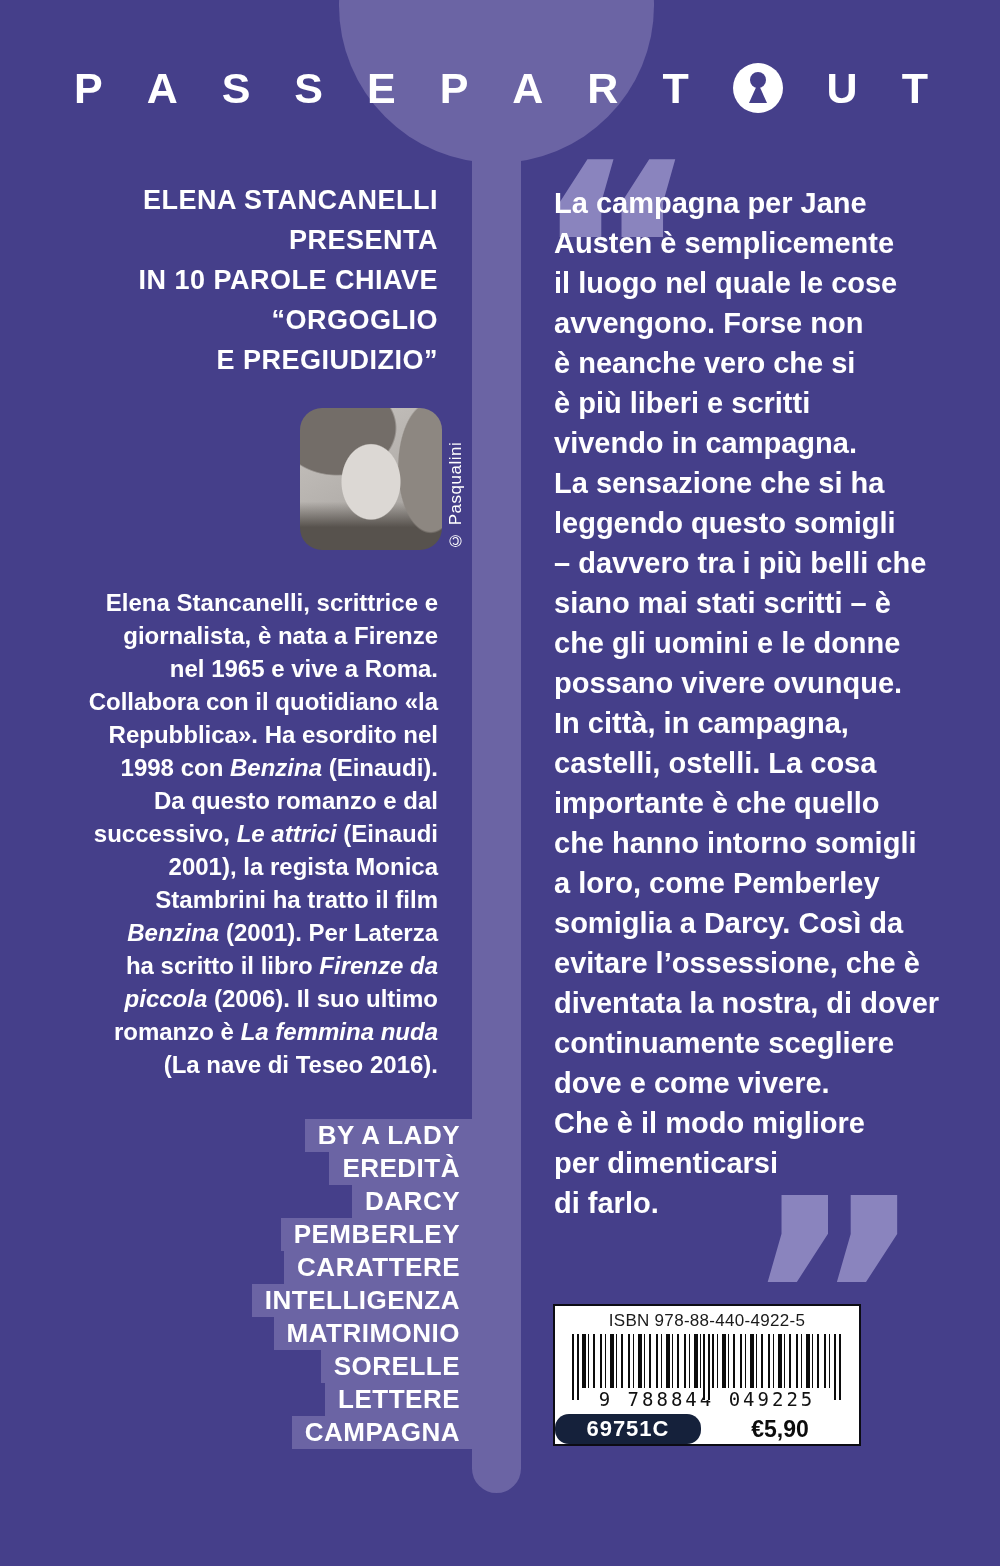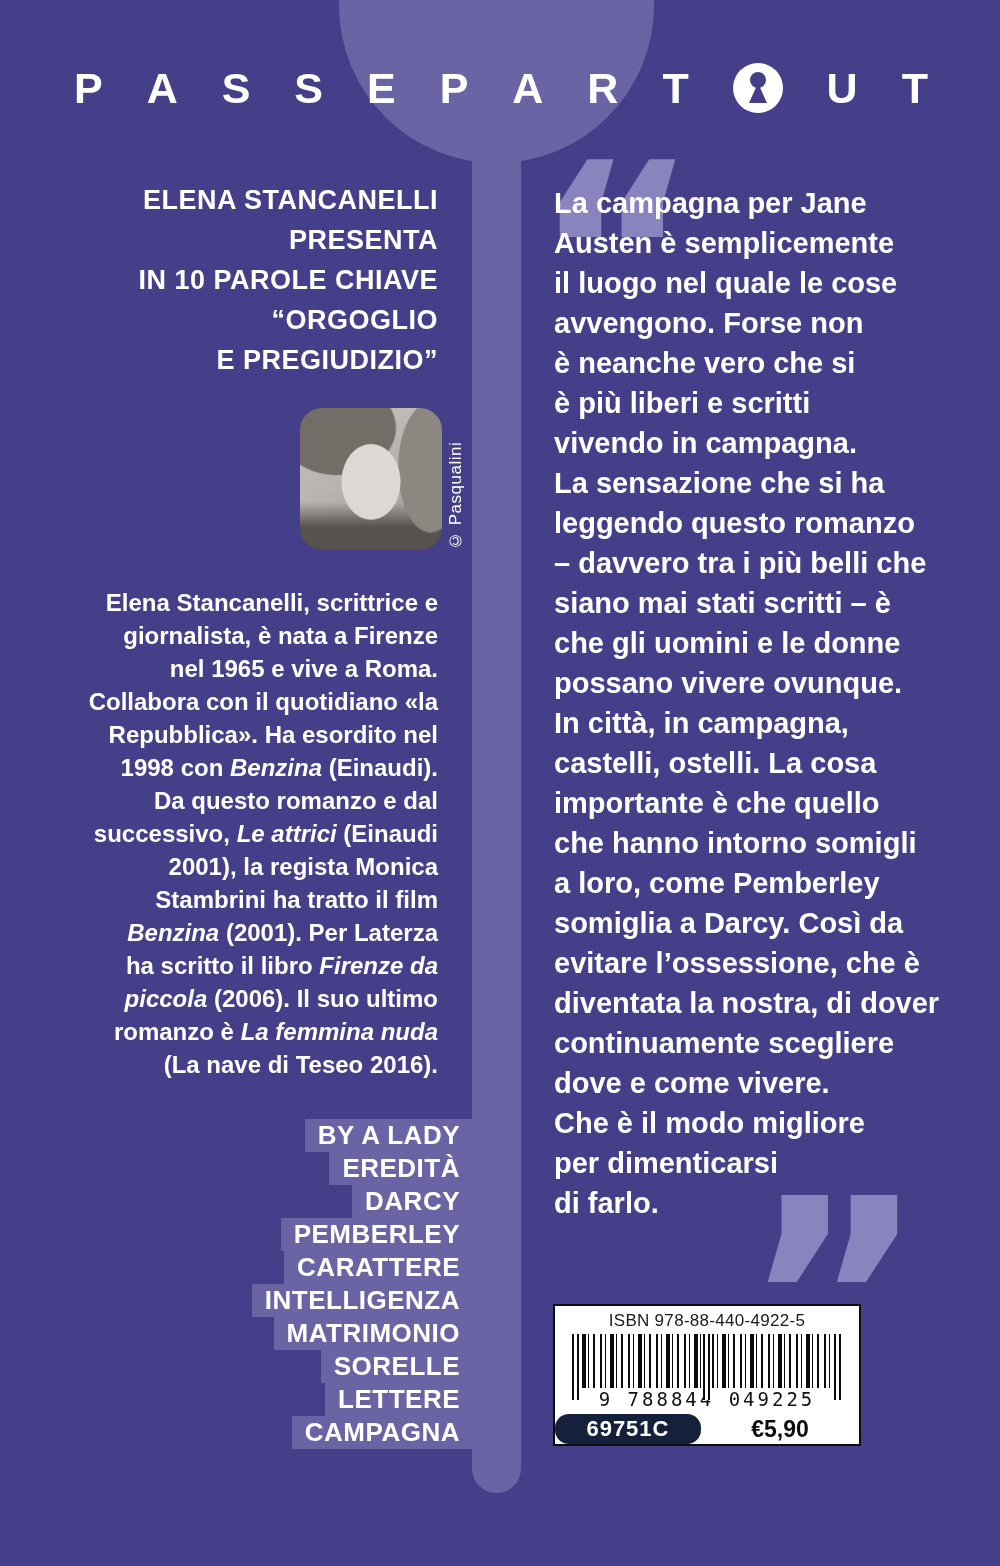--- a/index.html
+++ b/index.html
@@ -205,21 +205,21 @@
   <div class="quote-open">“</div>
   <div class="quote" id="quoteLines">
       <div><span>La campagna per Jane</span></div>
       <div><span>Austen è semplicemente</span></div>
       <div><span>il luogo nel quale le cose</span></div>
       <div><span>avvengono. Forse non</span></div>
       <div><span>è neanche vero che si</span></div>
       <div><span>è più liberi e scritti</span></div>
       <div><span>vivendo in campagna.</span></div>
       <div><span>La sensazione che si ha</span></div>
-      <div><span>leggendo questo romanzo</span></div>
+      <div><span>leggendo questo somigli</span></div>
       <div><span>– davvero tra i più belli che</span></div>
       <div><span>siano mai stati scritti – è</span></div>
       <div><span>che gli uomini e le donne</span></div>
       <div><span>possano vivere ovunque.</span></div>
       <div><span>In città, in campagna,</span></div>
       <div><span>castelli, ostelli. La cosa</span></div>
       <div><span>importante è che quello</span></div>
       <div><span>che hanno intorno somigli</span></div>
       <div><span>a loro, come Pemberley</span></div>
       <div><span>somiglia a Darcy. Così da</span></div>

